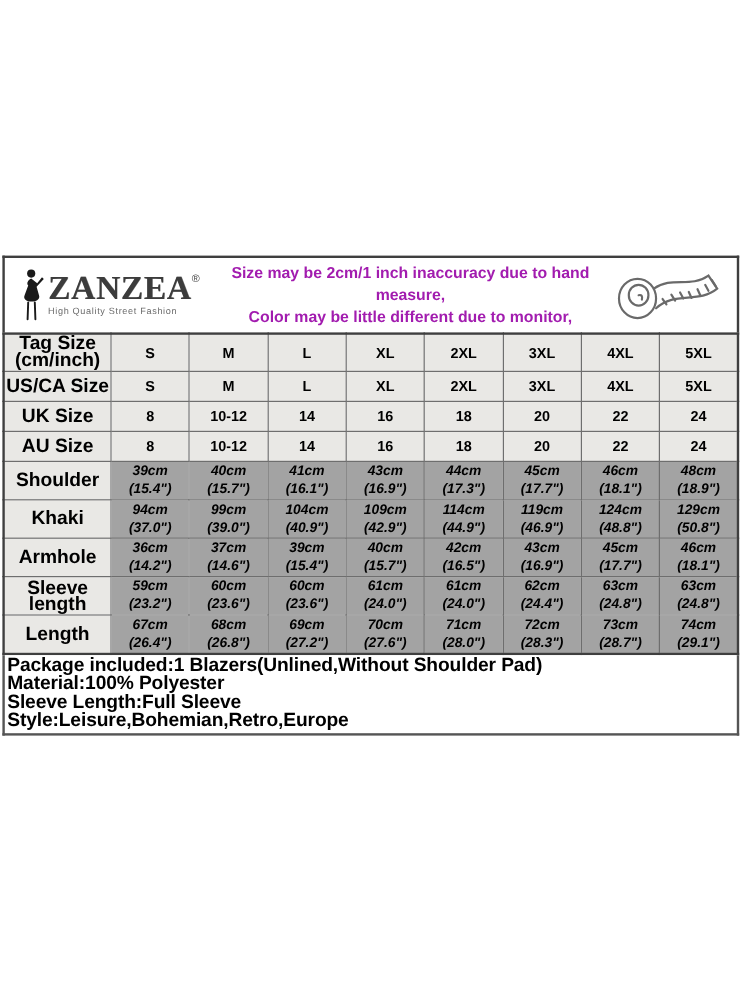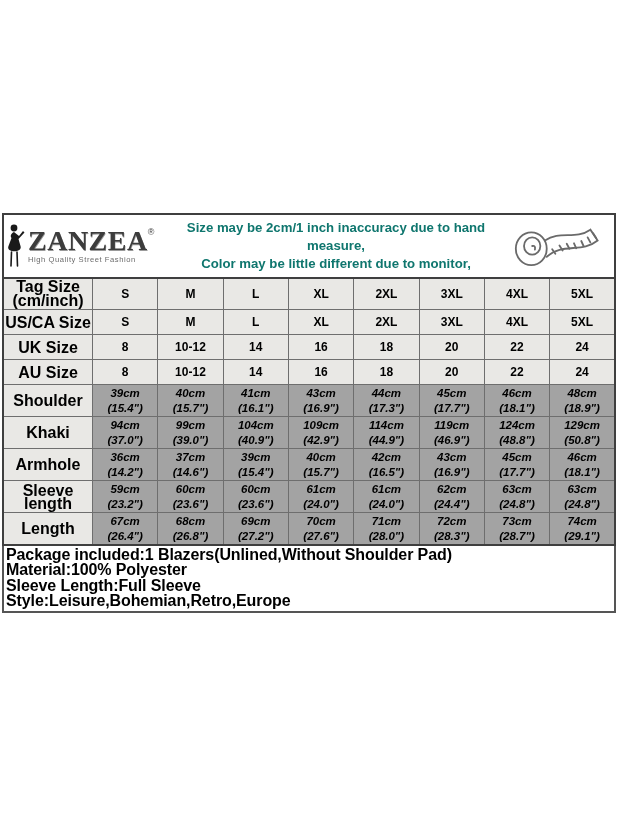--- a/index.html
+++ b/index.html
@@ -8,32 +8,32 @@
     font-family:"Liberation Sans", sans-serif; color:#000;
     -webkit-font-smoothing:antialiased;
   }
   .sheet { position:absolute; top:213px; left:2px; width:614px; }
 
   
   .header-box {
     border:2px solid #3f3f3f; border-bottom:none;
     height:62px; display:flex; align-items:center; background:#fff;
   }
-  .logo { display:flex; align-items:center; padding-left:0; width:168px; flex:none; }
+  .logo { display:flex; align-items:center; padding-left:12px; width:168px; flex:none; }
   .figure-icon { flex:none; margin-right:2px; }
   .logo-text { display:flex; flex-direction:column; }
   .brand-row { display:flex; align-items:flex-start; }
   .brand {
     font-family:"Liberation Serif", serif; font-weight:bold; font-size:28px;
     line-height:26px; letter-spacing:0.5px; color:#3c3c3c;
     text-shadow:0.5px 0.5px 0 #9a9a9a;
   }
   .reg { font-size:9px; margin-top:-1px; color:#3c3c3c; }
   .tagline { font-size:7.6px; color:#6b6b6b; letter-spacing:0.55px; margin-top:1px; white-space:nowrap; }
-  .notice { flex:1; text-align:center; font-weight:bold; font-size:13.2px; line-height:18px; color:#0f766e; }
+  .notice { flex:1; text-align:center; font-weight:bold; font-size:13.2px; line-height:18px; color:#a21caf; }
   .tape-wrap { width:108px; flex:none; display:flex; justify-content:center; padding-right:6px; }
 
   
   table.size-table {
     border-collapse:collapse; width:100%; table-layout:fixed;
     border:2px solid #3f3f3f; background:#fff;
   }
   .size-table th, .size-table td {
     border:1px solid #6e6e6e; text-align:center; vertical-align:middle;
     font-weight:bold; padding:0; overflow:hidden;

